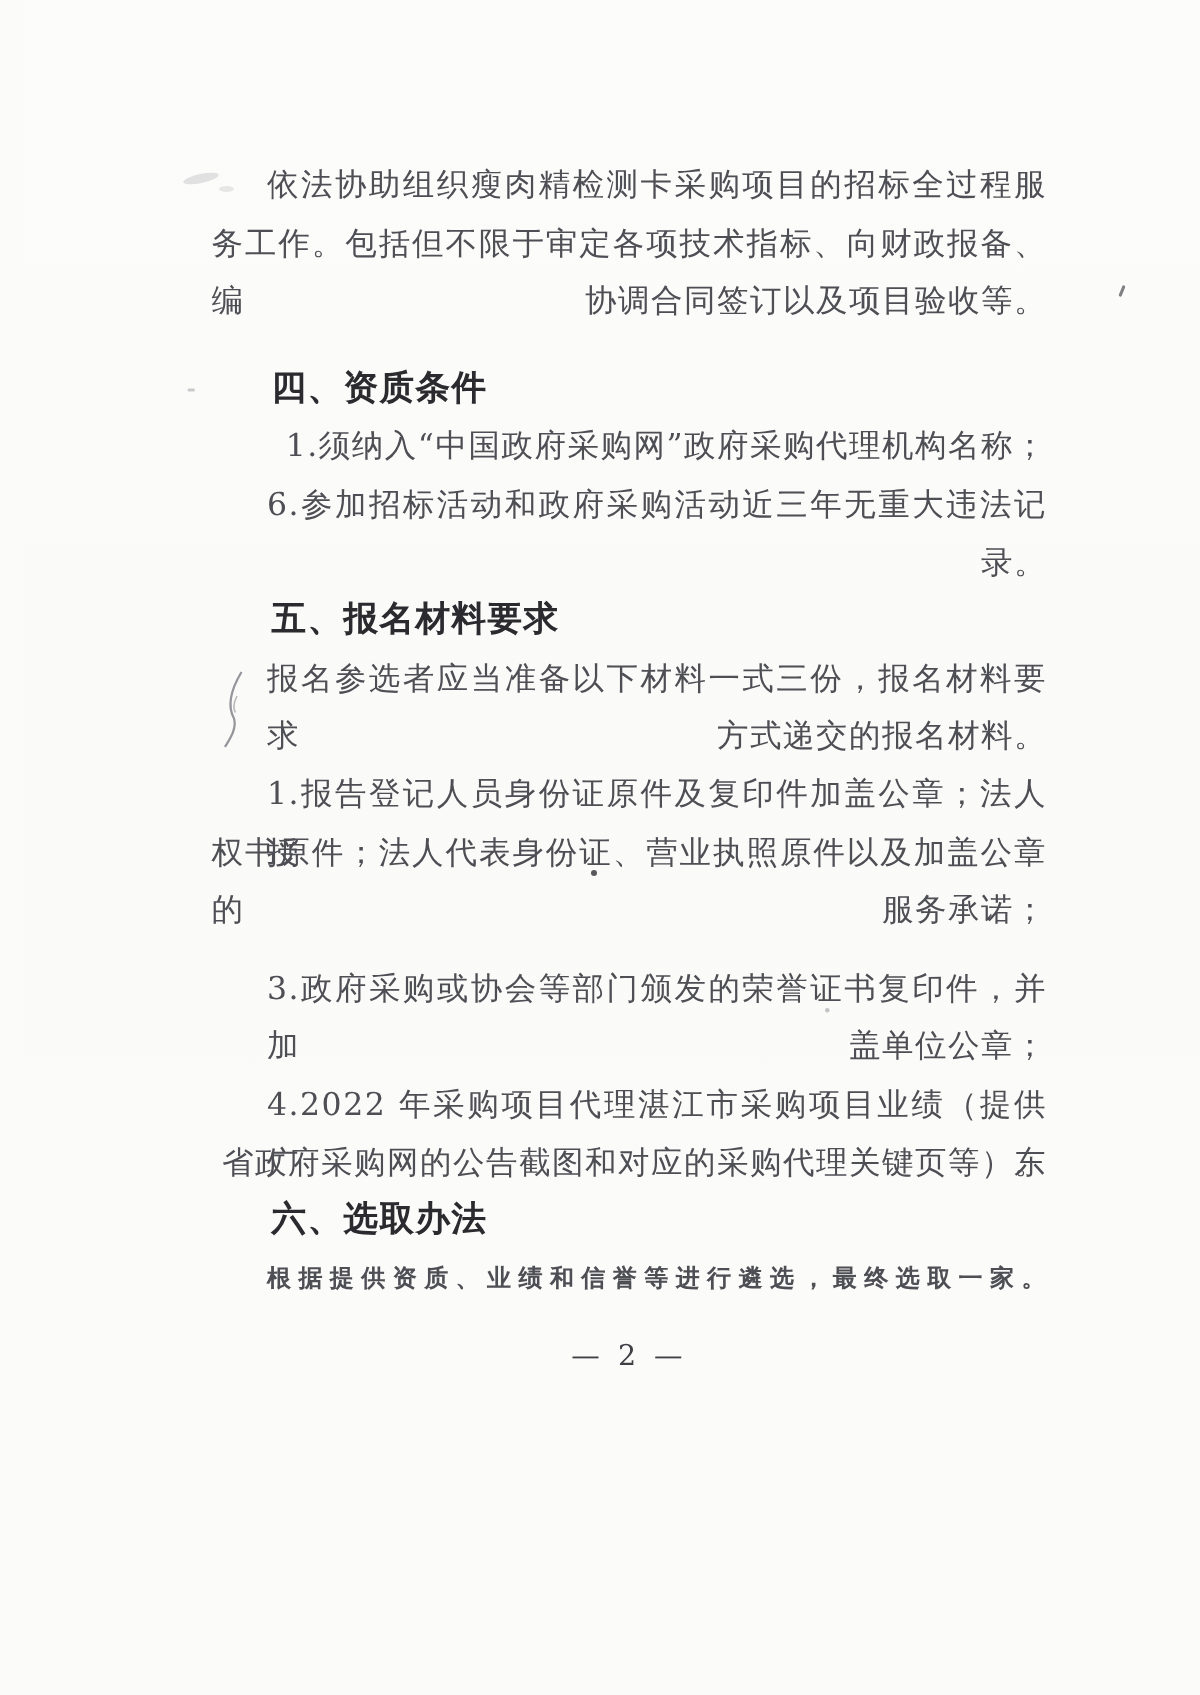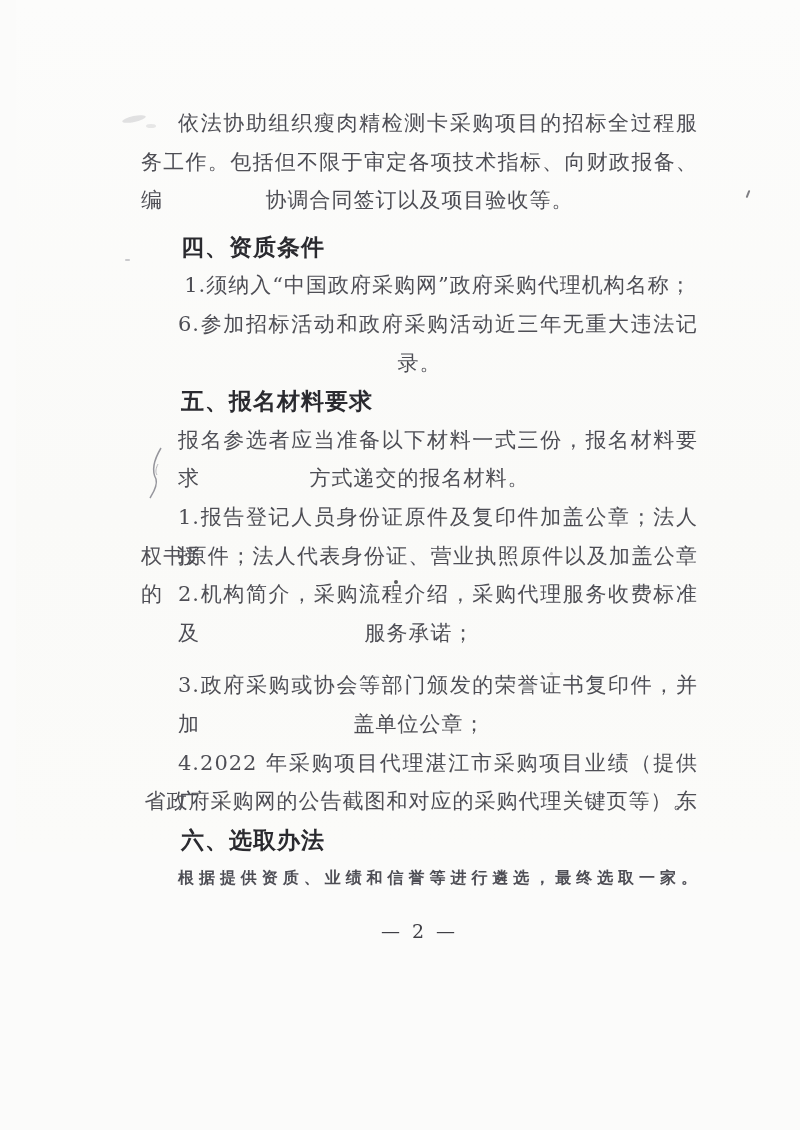--- a/index.html
+++ b/index.html
@@ -16,35 +16,35 @@
   }
   .content{
     position:absolute;left:125px;top:104px;width:557px;
   }
   .ln{
     display:block;
     height:38.6px;line-height:38.6px;
     font-size:21px;
     color:#4e4e55;
     letter-spacing:1px;
-    text-align:center;
+    text-align:right;
   }
   .j{text-align:justify;text-align-last:justify;}
   .ind{padding-left:37px;}
   .h{
     font-family:"DejaVu Sans","Liberation Sans",sans-serif;
     font-weight:700;
     font-size:23px;
     color:#2a2a2f;
     letter-spacing:1px;
     padding-left:40px;
     text-align:left;text-align-last:left;
   }
   .s20{font-size:16px;font-weight:bold;}
-  .gap8{margin-top:8px;}
+  .gap8{margin-top:20px;}
   .gap14{margin-top:14px;}
   .gap15{}
   .pagenum{
     margin-top:18px;
     height:30px;line-height:30px;
     text-align:center;text-align-last:center;
     font-size:19px;
     color:#3f3f45;
     letter-spacing:3px;
     padding-left:0;
@@ -92,21 +92,20 @@
     <div class="ln h gap8">四、资质条件</div>
     <div class="ln ind">1.须纳入“中国政府采购网”政府采购代理机构名称；</div>
     <div class="ln ind j">6.参加招标活动和政府采购活动近三年无重大违法记</div>
     <div class="ln">录。</div>
 
     <div class="ln h gap15">五、报名材料要求</div>
     <div class="ln ind j">报名参选者应当准备以下材料一式三份，报名材料要求</div>
     <div class="ln">方式递交的报名材料。</div>
     <div class="ln ind j">1.报告登记人员身份证原件及复印件加盖公章；法人授</div>
     <div class="ln j">权书原件；法人代表身份证、营业执照原件以及加盖公章的</div>
-    <div class="ln ind j">2.机构简介，采购流程介绍，采购代理服务收费标准及</div>
     <div class="ln">服务承诺；</div>
     <div class="ln ind j gap14">3.政府采购或协会等部门颁发的荣誉证书复印件，并加</div>
     <div class="ln">盖单位公章；</div>
     <div class="ln ind j">4.2022 年采购项目代理湛江市采购项目业绩（提供广东</div>
     <div class="ln">省政府采购网的公告截图和对应的采购代理关键页等）。</div>
 
     <div class="ln h">六、选取办法</div>
     <div class="ln ind j s20">根据提供资质、业绩和信誉等进行遴选，最终选取一家。</div>
 
     <div class="ln pagenum">— 2 —</div>

